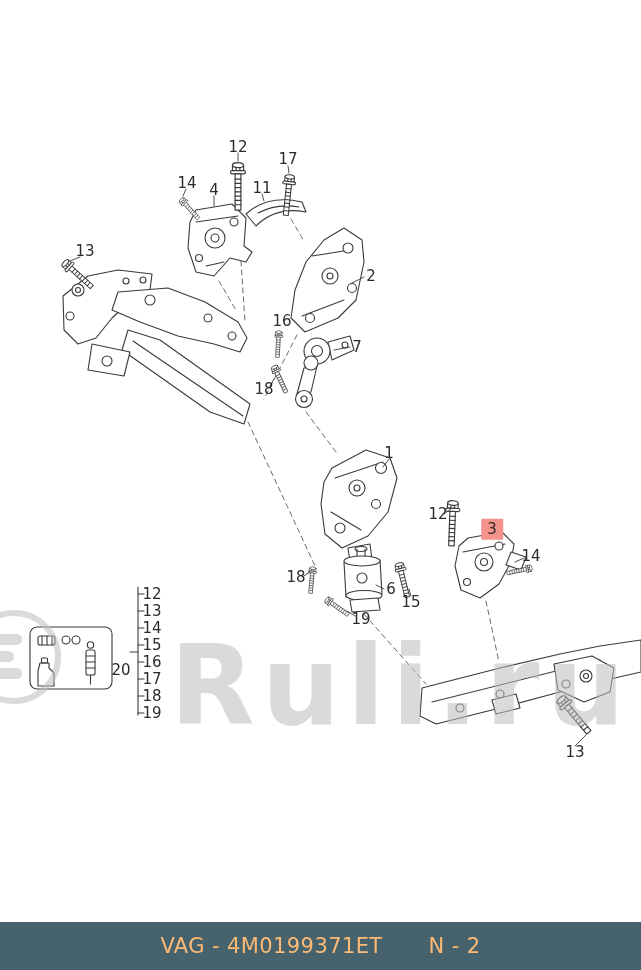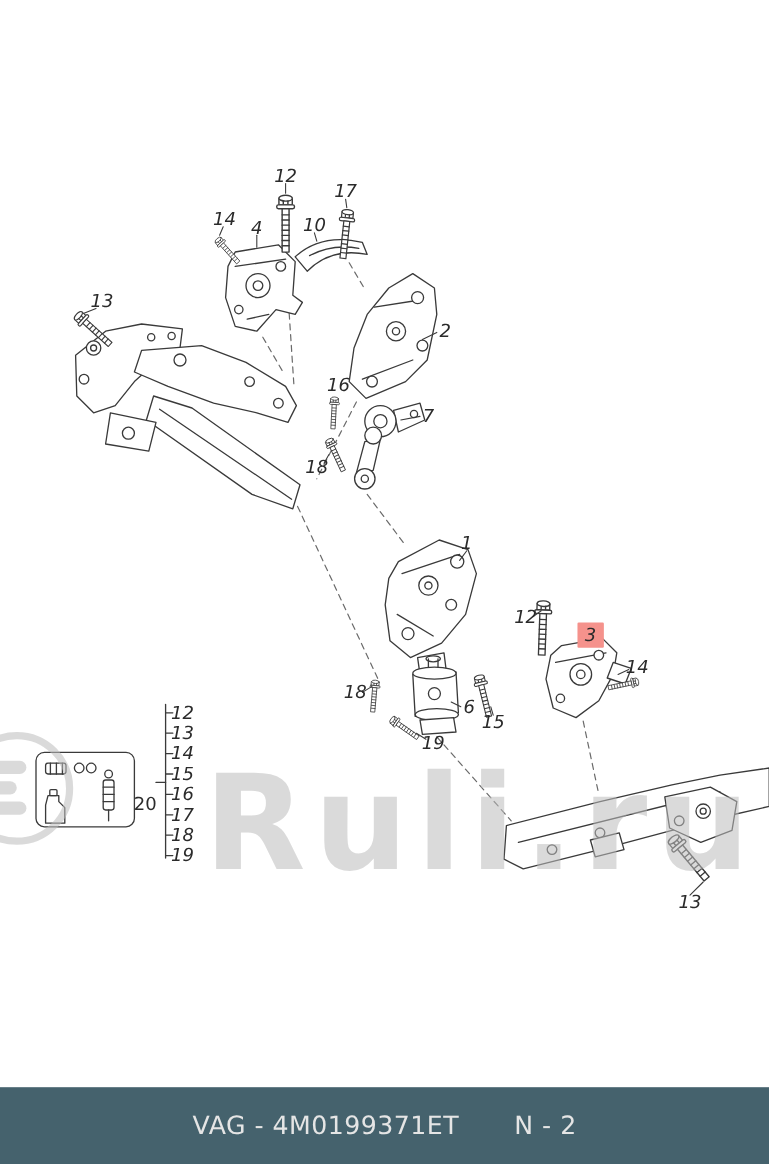--- a/index.html
+++ b/index.html
@@ -3,30 +3,30 @@
 <meta charset="utf-8">
 <style>
   html,body{margin:0;padding:0;}
   body{
     width:641px;height:970px;position:relative;overflow:hidden;
     background:#ffffff;
     font-family:"DejaVu Sans","Liberation Sans",sans-serif;
   }
   #diagram{position:absolute;left:0;top:0;width:641px;height:918px;}
   #diagram svg{position:absolute;left:0;top:0;}
-  .layer{position:absolute;inset:0;font-style:italic;}
+  .layer{position:absolute;inset:0;}
   .callout{
     position:absolute;transform:translate(-50%,-50%);
     font-size:15px;line-height:1.1;color:#2b2b2b;white-space:nowrap;z-index:5;
   }
   .callout.highlight{padding:2px 6px;border-radius:1px;}
   footer{
-    position:absolute;left:0;right:0;bottom:0;height:64px;
+    position:absolute;left:0;right:0;bottom:0;height:48px;
     display:flex;align-items:center;justify-content:center;gap:46px;
-    color:#e5e5e5;font-size:21px;letter-spacing:.4px;
+    color:#fdba74;font-size:21px;letter-spacing:.4px;
   }
 </style>
 </head>
 <body>
 
 <div id="diagram">
 
   <svg width="641" height="918" viewBox="0 0 641 918" fill="none" stroke="#3a3a3a" stroke-width="1.1" stroke-linejoin="round" stroke-linecap="round">
     <defs>
       <g id="boltsym">
@@ -207,21 +207,21 @@
       <rect x="-16" y="668" width="38" height="11" rx="5.5" fill="#bdbdbd" stroke="none"></rect>
       <text x="170" y="724" font-size="110" font-weight="bold" letter-spacing="7" fill="#bdbdbd" stroke="none" font-family="'DejaVu Sans',sans-serif">Ruli.ru</text>
     </g>
   </svg>
 
   <div class="layer">
       <span class="callout" style="left: 238px; top: 147px;">12</span>
       <span class="callout" style="left: 288px; top: 159px;">17</span>
       <span class="callout" style="left: 187px; top: 183px;">14</span>
       <span class="callout" style="left: 214px; top: 190px;">4</span>
-      <span class="callout" style="left: 262px; top: 188px;">10</span>
+      <span class="callout" style="left: 262px; top: 188px;">11</span>
       <span class="callout" style="left: 85px; top: 251px;">13</span>
       <span class="callout" style="left: 371px; top: 276px;">2</span>
       <span class="callout" style="left: 282px; top: 321px;">16</span>
       <span class="callout" style="left: 357px; top: 347px;">7</span>
       <span class="callout" style="left: 264px; top: 389px;">18</span>
       <span class="callout" style="left: 389px; top: 453px;">1</span>
       <span class="callout" style="left: 438px; top: 514px;">12</span>
       <span class="callout highlight" style="left: 492px; top: 529px; background: rgb(245, 146, 140);">3</span>
       <span class="callout" style="left: 531px; top: 556px;">14</span>
       <span class="callout" style="left: 296px; top: 577px;">18</span>

